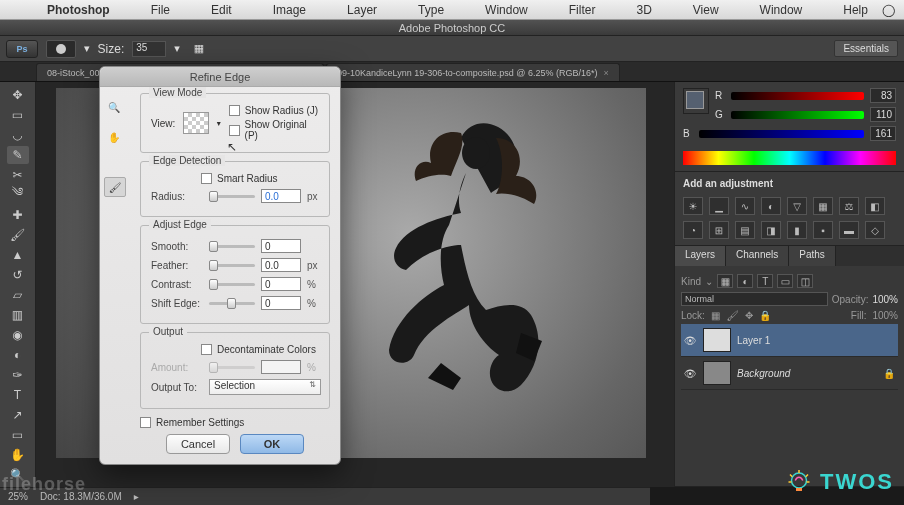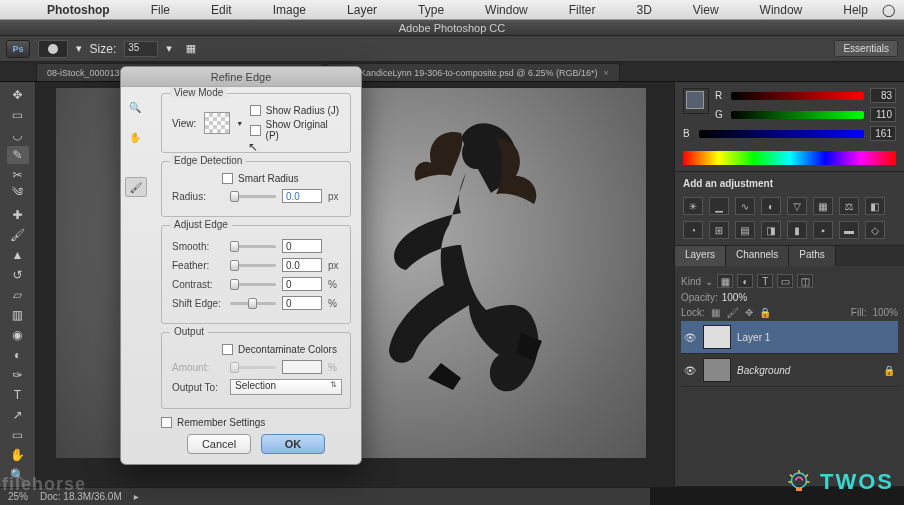--- a/index.html
+++ b/index.html
@@ -10,21 +10,21 @@
 .mac-menubar .apple { font-size: 14px; margin-right: 12px; }
 .mac-menubar .menu-item { margin-right: 14px; cursor: default; padding-left: 27px; }
 .mac-menubar .app-name { font-weight: bold; }
 .mac-menubar .right { margin-left: auto; display: flex; align-items: center; gap: 10px; }
 
 
 .app-titlebar { height: 16px; background: linear-gradient(#525252,#3a3a3a); color: #ccc; display: flex; align-items: center; justify-content: center; font-size: 11px; border-bottom: 1px solid #222; }
 
 
 .options-bar { height: 26px; background: #424242; border-bottom: 1px solid #222; display: flex; align-items: center; padding: 0 6px; color: #ddd; gap: 8px; }
-.options-bar .ps-icon { width: 24px; height: 18px; background: linear-gradient(#555,#333); border: 1px solid #222; border-radius: 3px; display: flex; align-items: center; justify-content: center; color: #7bb0e0; font-size: 9px; font-weight: bold; }
+.options-bar .ps-icon { width: 32px; height: 18px; background: linear-gradient(#555,#333); border: 1px solid #222; border-radius: 3px; display: flex; align-items: center; justify-content: center; color: #7bb0e0; font-size: 9px; font-weight: bold; }
 .options-bar .brush-preview { width: 30px; height: 18px; background: #2a2a2a; border: 1px solid #555; border-radius: 2px; display: flex; align-items: center; justify-content: center; }
 .options-bar .brush-preview .circ { width: 10px; height: 10px; border-radius: 50%; background: #ccc; }
 .size-label { font-size: 12px; }
 .size-box { width: 34px; height: 16px; background: #333; border: 1px solid #555; color: #ddd; font-size: 10px; padding: 0 3px; }
 .options-bar .essentials { margin-left: auto; background: #555; border: 1px solid #333; padding: 2px 8px; border-radius: 2px; font-size: 10px; }
 
 
 .doc-tabs { height: 20px; background: #2a2a2a; display: flex; align-items: flex-end; padding-left: 36px; border-bottom: 1px solid #111; }
 .doc-tab { height: 18px; padding: 0 10px; background: #3a3a3a; color: #bbb; font-size: 9px; display: flex; align-items: center; border: 1px solid #222; border-bottom: none; margin-right: 2px; border-radius: 3px 3px 0 0; }
 .doc-tab .x { margin-left: 6px; color: #888; }
@@ -67,21 +67,21 @@
 .blend-op { color: #999; }
 .lock-row { display: flex; align-items: center; gap: 6px; color: #999; margin: 3px 0; }
 .layer-row { display: flex; align-items: center; gap: 6px; padding: 4px 2px; border-bottom: 1px solid #2a2a2a; }
 .layer-row.sel { background: #4a668a; }
 .eye { width: 14px; text-align: center; }
 .thumb { width: 28px; height: 24px; background: #888; border: 1px solid #222; }
 .lname { flex: 1; }
 .lock { color: #aaa; }
 
 
-.dialog { position: absolute; left: 120px; top: 66px; width: 242px; background: linear-gradient(#edecec,#e1e0e0); border: 1px solid #888; border-radius: 6px; box-shadow: 0 10px 30px rgba(0,0,0,.5); color: #333; font-size: 10px; }
+.dialog { position: absolute; left: 99px; top: 66px; width: 242px; background: linear-gradient(#edecec,#e1e0e0); border: 1px solid #888; border-radius: 6px; box-shadow: 0 10px 30px rgba(0,0,0,.5); color: #333; font-size: 10px; }
 .dialog .tbar { height: 20px; background: linear-gradient(#cfcfcf,#b8b8b8); border-bottom: 1px solid #aaa; border-radius: 6px 6px 0 0; display: flex; align-items: center; justify-content: center; font-size: 11px; color: #444; position: relative; }
 .dialog .tools { width: 30px; float: left; display: flex; flex-direction: column; align-items: center; gap: 10px; padding-top: 10px; }
 .dialog .tools .t { width: 22px; height: 20px; display: flex; align-items: center; justify-content: center; }
 .dialog .body { margin-left: 30px; padding: 6px 10px 10px; }
 .group { border: 1px solid #b8b8b8; border-radius: 3px; padding: 8px 8px 8px 10px; margin-bottom: 8px; position: relative; }
 .group .gtitle { position: absolute; top: -7px; left: 8px; background: #e6e5e5; padding: 0 4px; font-size: 10px; color: #444; }
 .field-row { display: flex; align-items: center; gap: 6px; margin: 5px 0; }
 .field-row label { width: 52px; text-align: left; color: #444; }
 .numbox { width: 40px; height: 14px; border: 1px solid #888; background: #fff; font-size: 10px; text-align: left; padding: 0 3px; line-height: 14px; }
 .unit { width: 14px; color: #555; }
@@ -264,20 +264,21 @@
         <div class="blend-row">
           <span style="color:#999">Kind</span>
           <span style="color:#999">⌄</span>
           <span class="adj-icon" style="width:16px;height:14px">▦</span>
           <span class="adj-icon" style="width:16px;height:14px">◐</span>
           <span class="adj-icon" style="width:16px;height:14px">T</span>
           <span class="adj-icon" style="width:16px;height:14px">▭</span>
           <span class="adj-icon" style="width:16px;height:14px">◫</span>
         </div>
         <div class="blend-row">
+          <div class="blend-select"><span>Normal</span></div>
           <span class="blend-op">Opacity:</span>
           <span>100%</span>
         </div>
         <div class="lock-row">
           <span>Lock:</span>
           <span>▦</span>
           <span>🖌</span>
           <span>✥</span>
           <span>🔒</span>
           <span style="margin-left:auto">Fill:</span>

